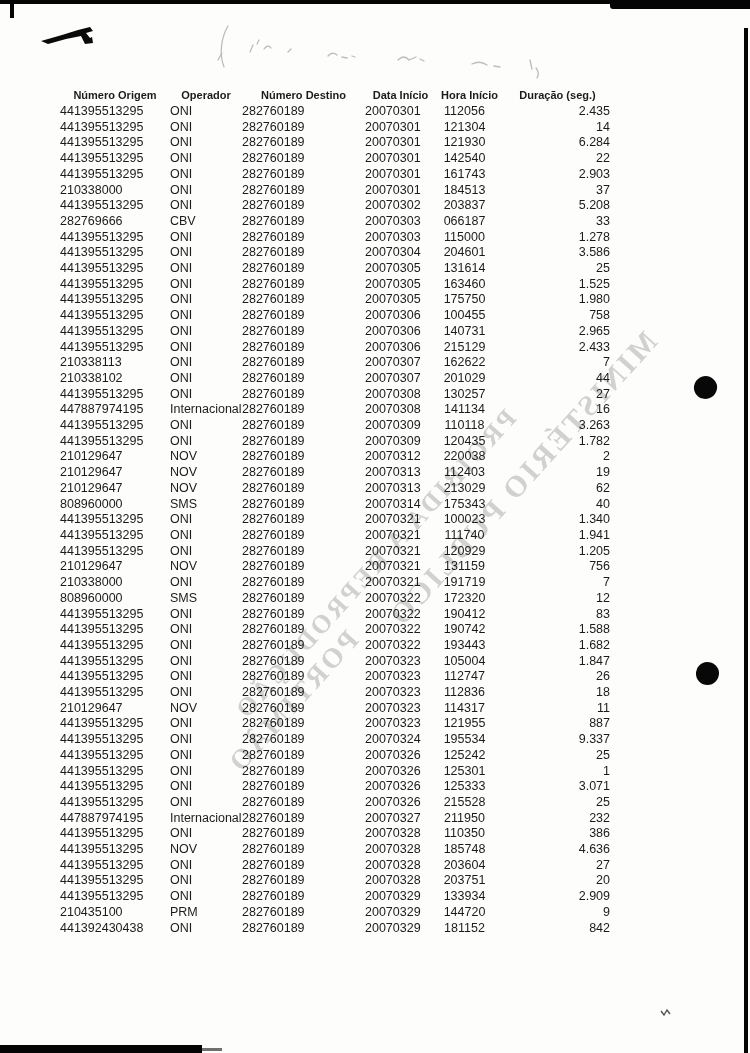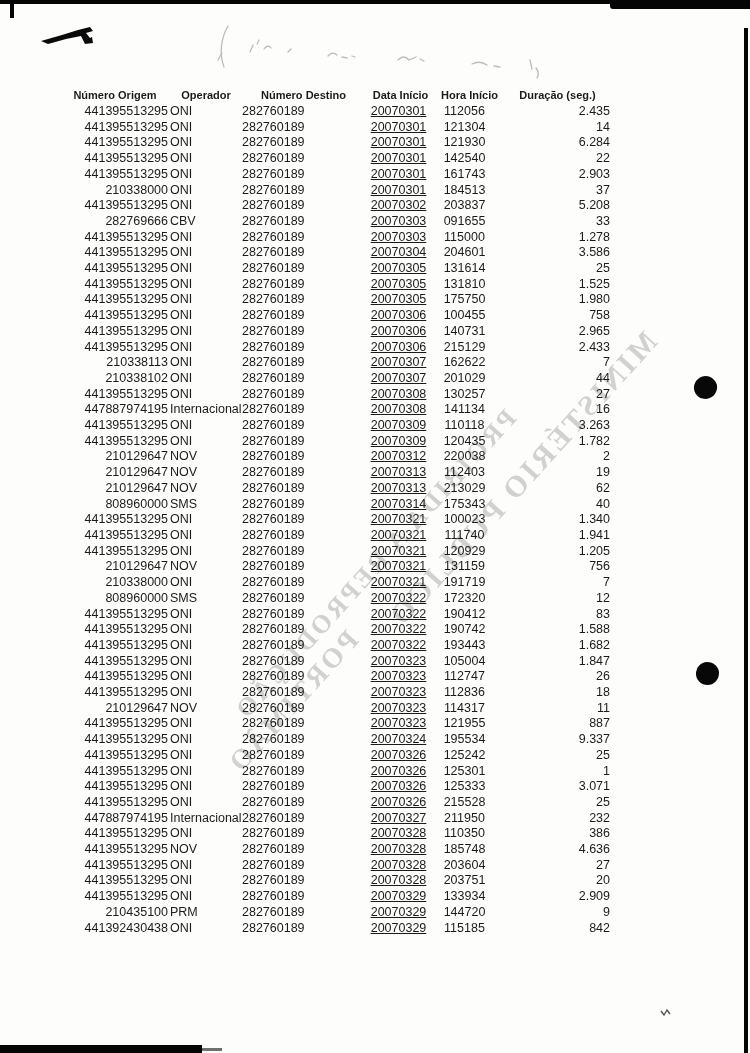--- a/index.html
+++ b/index.html
@@ -44,24 +44,24 @@
   .call-table col:nth-child(5){width:67px}
   .call-table col:nth-child(6){width:109px}
   .call-table th {
     font-size:11px; font-weight:bold; text-align:center;
     padding:0 0 2px 0; line-height:14px; white-space:nowrap;
   }
   .call-table td {
     font-size:12.5px; line-height:15.7px; height:15.7px; padding:0;
     white-space:nowrap; overflow:visible;
   }
-  .call-table td.c0 { text-align:right; padding-right:2px; }
+  .call-table td.c0 { text-align:left; padding-right:2px; }
   .call-table td.c1 { text-align:left; }
   .call-table td.c2 { text-align:left; padding-right:6px; }
-  .call-table td.c3 { text-align:center; padding-right:4px;text-decoration:underline; }
+  .call-table td.c3 { text-align:left; padding-right:4px; }
   .call-table td.c4 { text-align:center; padding-right:10px; }
   .call-table td.c5 { text-align:right; padding-right:2px; }
 </style>
 </head>
 <body>
 
 <div class="page">
 
   <div class="edge edge-top"></div>
   <div class="edge edge-top-right"></div>
@@ -165,21 +165,21 @@
           <td class="c2">282760189</td>
           <td class="c3">20070302</td>
           <td class="c4">203837</td>
           <td class="c5">5.208</td>
         </tr>
         <tr>
           <td class="c0">282769666</td>
           <td class="c1">CBV</td>
           <td class="c2">282760189</td>
           <td class="c3">20070303</td>
-          <td class="c4">091655</td>
+          <td class="c4">066187</td>
           <td class="c5">33</td>
         </tr>
         <tr>
           <td class="c0">441395513295</td>
           <td class="c1">ONI</td>
           <td class="c2">282760189</td>
           <td class="c3">20070303</td>
           <td class="c4">115000</td>
           <td class="c5">1.278</td>
         </tr>
@@ -197,21 +197,21 @@
           <td class="c2">282760189</td>
           <td class="c3">20070305</td>
           <td class="c4">131614</td>
           <td class="c5">25</td>
         </tr>
         <tr>
           <td class="c0">441395513295</td>
           <td class="c1">ONI</td>
           <td class="c2">282760189</td>
           <td class="c3">20070305</td>
-          <td class="c4">131810</td>
+          <td class="c4">163460</td>
           <td class="c5">1.525</td>
         </tr>
         <tr>
           <td class="c0">441395513295</td>
           <td class="c1">ONI</td>
           <td class="c2">282760189</td>
           <td class="c3">20070305</td>
           <td class="c4">175750</td>
           <td class="c5">1.980</td>
         </tr>
@@ -525,21 +525,21 @@
           <td class="c2">282760189</td>
           <td class="c3">20070329</td>
           <td class="c4">144720</td>
           <td class="c5">9</td>
         </tr>
         <tr>
           <td class="c0">441392430438</td>
           <td class="c1">ONI</td>
           <td class="c2">282760189</td>
           <td class="c3">20070329</td>
-          <td class="c4">115185</td>
+          <td class="c4">181152</td>
           <td class="c5">842</td>
         </tr>
       </tbody>
   </table>
 
   <svg class="tiny-mark" width="12" height="10" viewBox="0 0 12 10" fill="none" stroke="#555" stroke-width="1.4">
     <path d="M1 3 l3 4 l3 -5 l3 4"></path>
   </svg>
 
 </div>

